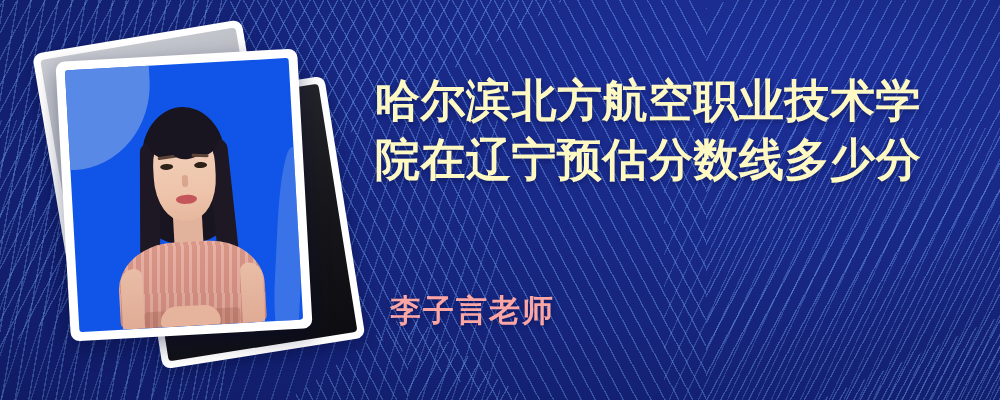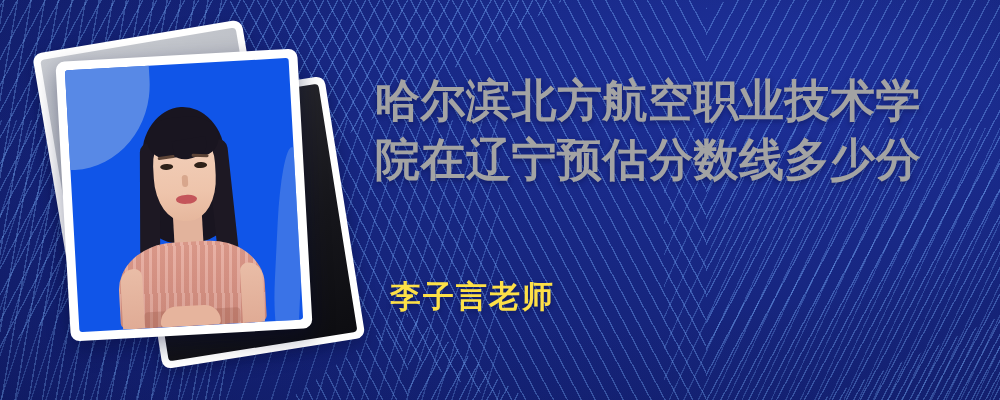--- a/index.html
+++ b/index.html
@@ -345,32 +345,32 @@
     left: 372px;
     top: 0;
     width: 600px;
     height: 400px;
   }
   .headline {
     position: absolute;
     top: 72px;
     left: 3px;
     width: 580px;
-    color: #a3a3a3;
+    color: #fef9c3;
     font-size: 45px;
     font-weight: bold;
     line-height: 1.31;
     letter-spacing: .5px;
     text-shadow: 0 2px 5px rgba(6,14,64,.45);
   }
   .author {
     position: absolute;
-    top: 276px;
+    top: 290px;
     left: 18px;
-    color: #fde047;
+    color: #fca5a5;
     font-size: 31px;
     font-weight: bold;
     letter-spacing: 2px;
     text-shadow: 0 2px 5px rgba(6,14,64,.45);
   }
   .role {
     position: absolute;
     top: 320px;
     left: 2px;
     color: #e3e8f7;

